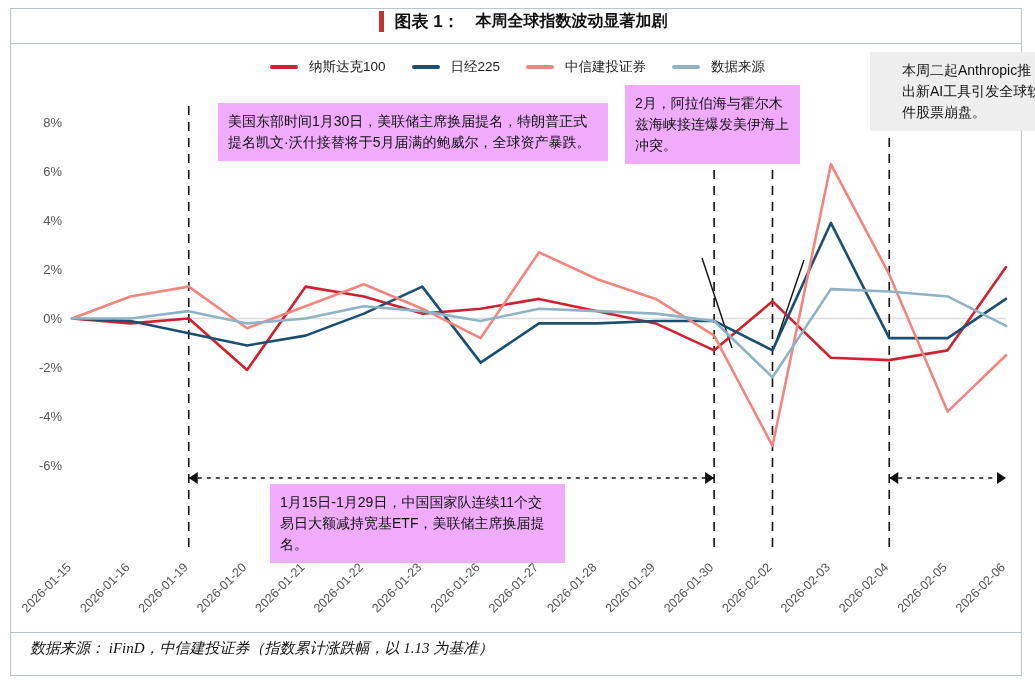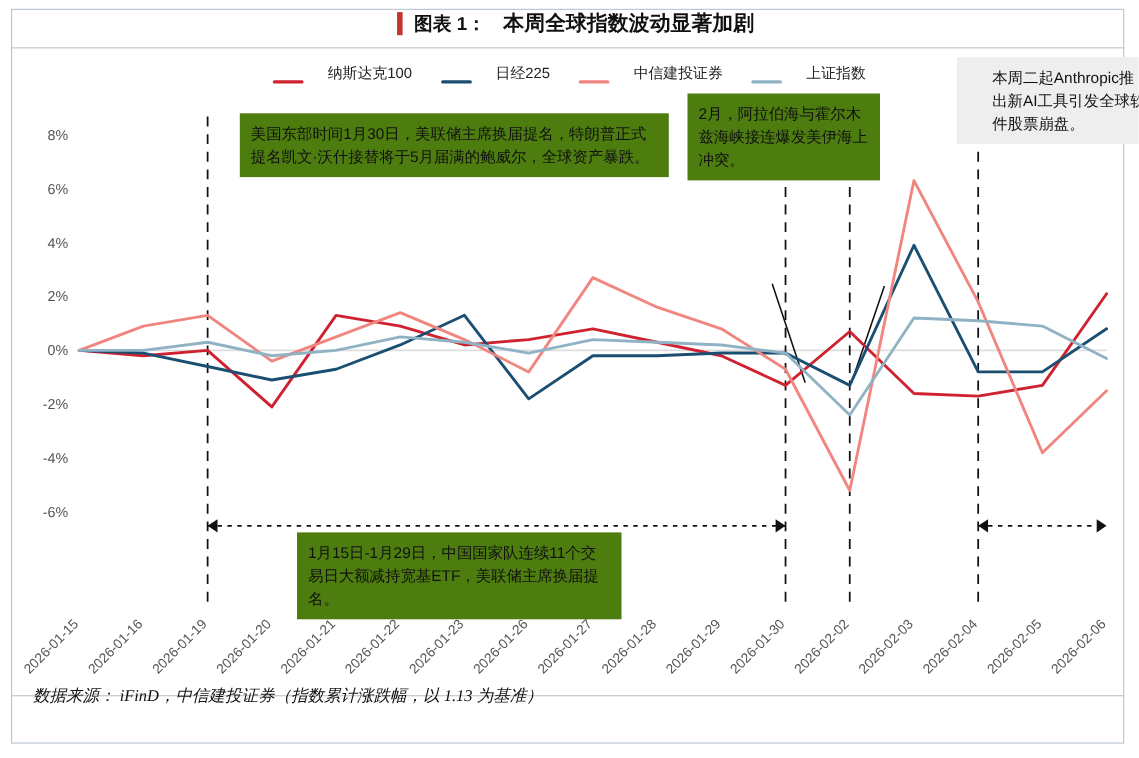--- a/index.html
+++ b/index.html
@@ -16,48 +16,48 @@
     border:1px solid #b9c4cf;box-sizing:border-box;background:#fff;
   }
   .title-bar{
     position:absolute;left:0;top:0;width:100%;height:42px;
     display:flex;align-items:center;justify-content:center;
   }
   .title-bar .bar{
     width:5px;height:21px;background:#c2342f;margin-left:12px;margin-right:10px;
   }
   .title-label{font-size:17px;font-weight:bold;color:#111;}
-  .title-text{font-size:19px;font-weight:bold;color:#111;margin-left:16px;}
+  .title-text{font-size:16px;font-weight:bold;color:#111;margin-left:16px;}
   .title-rule{
     position:absolute;left:10px;top:43px;width:1012px;height:1px;background:#b9c4cf;
   }
   .footer-rule{
     position:absolute;left:10px;top:632px;width:1012px;height:1px;background:#b9c4cf;
   }
   .source{
-    position:absolute;left:30px;top:623px;font-size:15px;font-style:italic;color:#111;
+    position:absolute;left:30px;top:639px;font-size:15px;font-style:italic;color:#111;
     font-family:"Liberation Serif","DejaVu Serif",serif;
   }
   
   .legend{
     position:absolute;left:0;top:58px;width:100%;
     display:flex;justify-content:center;gap:26px;align-items:center;
   }
-  .legend-item{display:flex;align-items:flex-end;gap:22px;font-size:13.5px;color:#222;}
+  .legend-item{display:flex;align-items:center;gap:11px;font-size:13.5px;color:#222;}
   .legend-swatch{width:28px;height:3.5px;border-radius:2px;display:inline-block;}
   
   .plot{
     position:absolute;left:14px;top:80px;width:1000px;height:545px;
   }
   svg{display:block;}
   .ytick{font-size:13px;fill:#555;font-family:"Liberation Sans",sans-serif;}
   .xtick{font-size:12.5px;fill:#555;font-family:"Liberation Sans",sans-serif;}
   .ann{
     position:absolute;
-    background:#4d7c0f;
+    background:#f0abfc;
     color:#111;
     font-size:14px;
     line-height:1.5;
     padding:8px 10px;
     white-space:pre-line;
     font-family:"Liberation Sans","DejaVu Sans",sans-serif;
   }
   .ann.plain{background:#eeeeee;padding-left:32px;}
   #a1{left:218px;top:103px;width:370px;}
   #a2{left:625px;top:85px;width:155px;}
@@ -84,21 +84,21 @@
     <div class="legend-item">
       <span class="legend-swatch" style="background: rgb(27, 79, 114);"></span>
       <span>日经225</span>
     </div>
     <div class="legend-item">
       <span class="legend-swatch" style="background: rgb(240, 134, 127);"></span>
       <span>中信建投证券</span>
     </div>
     <div class="legend-item">
       <span class="legend-swatch" style="background: rgb(143, 179, 196);"></span>
-      <span>上证指数</span>
+      <span>数据来源</span>
     </div>
   </div>
 
 <div class="plot">
   <svg id="chart-svg" width="1000" height="545" viewBox="0 0 1000 545">
       <text x="48" y="46.999999999999986" class="ytick" text-anchor="end">8%</text>
       <text x="48" y="96" class="ytick" text-anchor="end">6%</text>
       <text x="48" y="145" class="ytick" text-anchor="end">4%</text>
       <text x="48" y="193.99999999999997" class="ytick" text-anchor="end">2%</text>
       <text x="48" y="243" class="ytick" text-anchor="end">0%</text>

